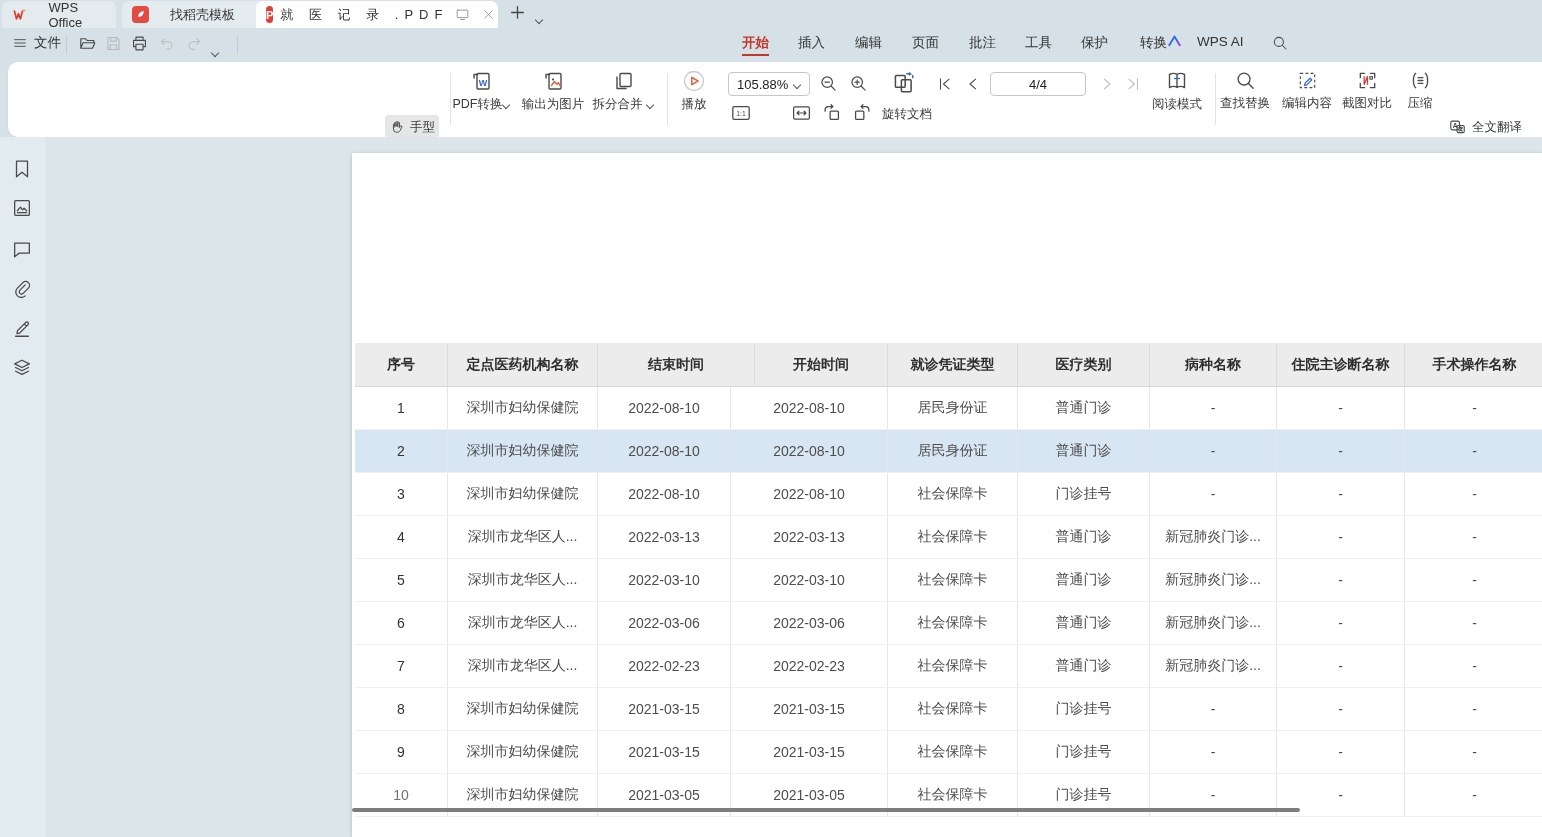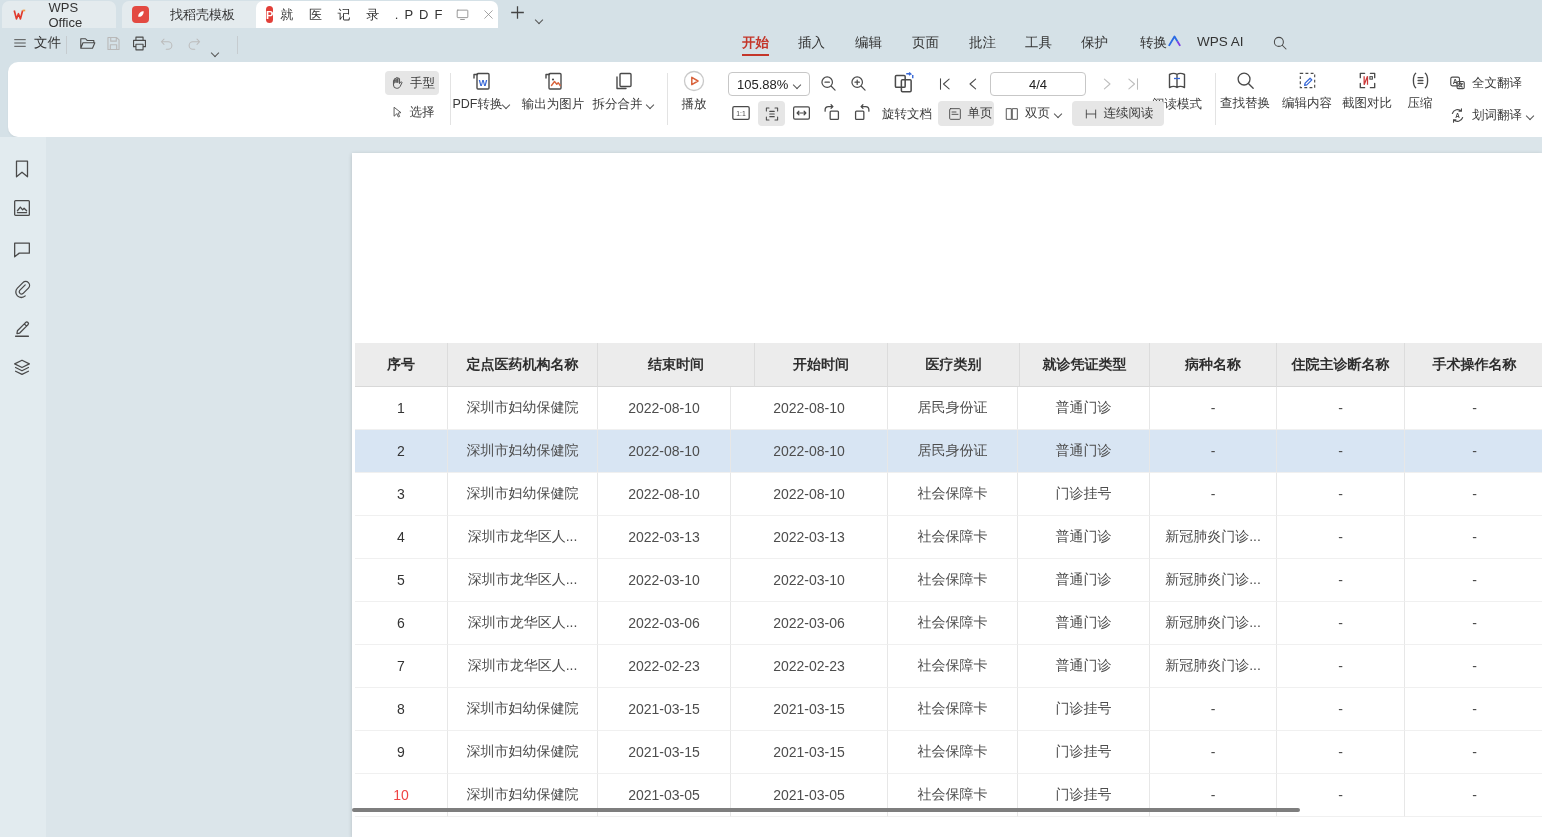--- a/index.html
+++ b/index.html
@@ -25,21 +25,21 @@
   .menu-label { padding:3px 2px;margin-top:18px; }
   .menu-active { color:#c4362a; font-weight:bold; }
   .menu-underline { position:absolute; left:2px; right:2px; bottom:-4px; height:2.5px; background:#c4362a; }
   .vdiv-menu { position:absolute; top:8px; width:1px; height:18px; background:#c6ccd0; }
 
   
   #toolbar { position:absolute; left:8px; top:62px; width:1534px; height:75px;
     background:#fff; border-radius:10px 0 0 10px; box-shadow:0 1px 2px rgba(0,0,0,.06); }
   .tb-vdiv { position:absolute; top:11px; height:52px; width:1px; background:#e3e3e3; }
   .tb-lbl { font-size:12.5px; color:#3a3a3a; white-space:nowrap; }
-  .pill { display:flex; align-items:center; gap:5px; justify-content:center; border-radius:4px; }
+  .pill { display:flex; align-items:center; gap:5px; justify-content:center; border-radius:4px;margin-top:44px; }
   .sel { background:#e6e6e6; }
   .chev { width:7px; height:7px; display:inline-block; position:relative; }
   .chev:before { content:""; position:absolute; left:0; top:1px; width:5px; height:5px;
     border-right:1.4px solid #555; border-bottom:1.4px solid #555; transform:rotate(45deg); }
   .col-btn { position:absolute; display:flex; flex-direction:column; align-items:center; gap:3px; }
   .combo { position:absolute; background:#fff; border:1px solid #c7c7c7; border-radius:4px;
     display:flex; align-items:center; justify-content:space-between; padding:0 8px; font-size:13px; color:#222; }
   input.pagebox { position:absolute; border:1px solid #c7c7c7; border-radius:4px; text-align:center;
     font-size:13px; color:#222; font-family:"Liberation Sans",sans-serif; }
 
@@ -368,22 +368,22 @@
 </div>
 
 <div id="docarea"></div>
 <div id="page">
   <div id="recordtable">
     <div class="thead">
         <div class="th c0">序号</div>
         <div class="th c1">定点医药机构名称</div>
         <div class="th c3">结束时间</div>
         <div class="th c2">开始时间</div>
+        <div class="th c4">就诊凭证类型</div>
         <div class="th c5">医疗类别</div>
-        <div class="th c4">就诊凭证类型</div>
         <div class="th c6">病种名称</div>
         <div class="th c7">住院主诊断名称</div>
         <div class="th c8">手术操作名称</div>
       </div>
     <div>
         <div class="trow">
           <div class="td c0" style="color: rgb(51, 51, 51);">1</div>
           <div class="td c1">深圳市妇幼保健院</div>
           <div class="td c2">2022-08-10</div>
           <div class="td c3">2022-08-10</div>
@@ -475,21 +475,21 @@
           <div class="td c1">深圳市妇幼保健院</div>
           <div class="td c2">2021-03-15</div>
           <div class="td c3">2021-03-15</div>
           <div class="td c4">社会保障卡</div>
           <div class="td c5">门诊挂号</div>
           <div class="td c6">-</div>
           <div class="td c7">-</div>
           <div class="td c8">-</div>
         </div>
         <div class="trow">
-          <div class="td c0" style="color: #ef4444; text-align: center;">10</div>
+          <div class="td c0" style="color: #737373; text-align: center;">10</div>
           <div class="td c1">深圳市妇幼保健院</div>
           <div class="td c2">2021-03-05</div>
           <div class="td c3">2021-03-05</div>
           <div class="td c4">社会保障卡</div>
           <div class="td c5">门诊挂号</div>
           <div class="td c6">-</div>
           <div class="td c7">-</div>
           <div class="td c8">-</div>
         </div>
       </div>

